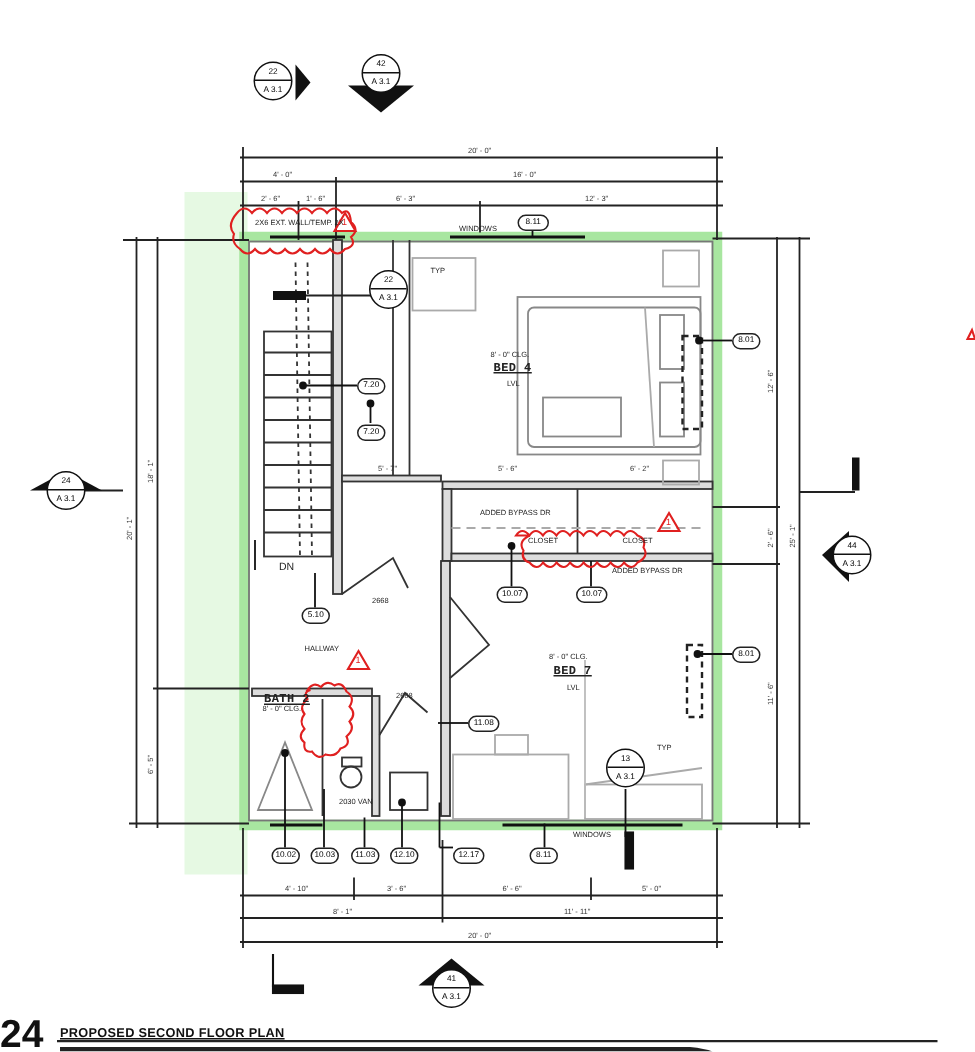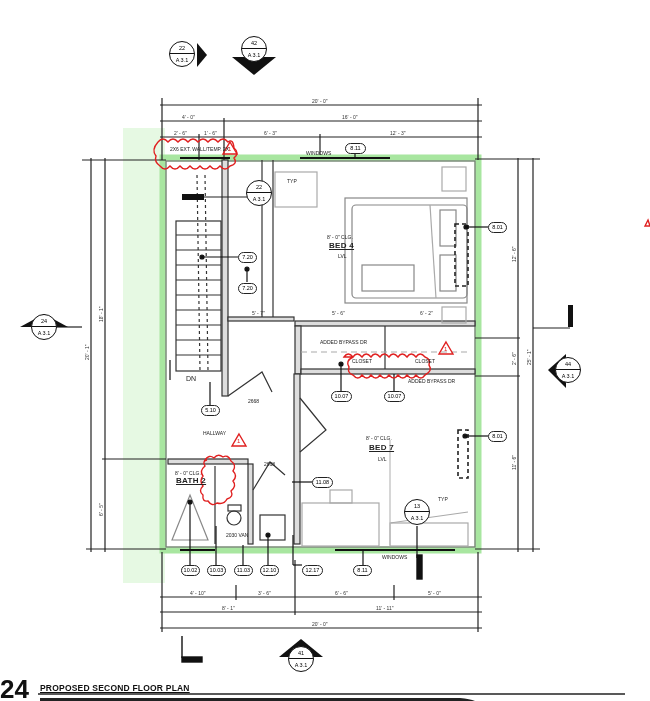--- a/index.html
+++ b/index.html
@@ -1,21 +1,21 @@
 <!DOCTYPE html>
 <html><head>
 <meta charset="utf-8">
 <style>
   html, body { margin:0; padding:0; background:#ffffff; }
   body { width:650px; height:701px; position:relative; overflow:hidden; font-family:"Liberation Sans", sans-serif; }
   svg { position:absolute; left:0; top:0; }
   .lbl { position:absolute; font-family:"Liberation Sans", sans-serif; color:#222; white-space:nowrap; }
   .tiny { font-size:5px; }
   .dim { font-size:5px; color:#333; }
-  .room { font-size:8px; font-weight:bold; text-decoration:underline; letter-spacing:0.3px; }
+  .room { font-size:8px; font-weight:bold; text-decoration:underline; letter-spacing:0.3px;font-family:Liberation Mono, monospace; }
   .tag { position:absolute; border:1.6px solid #222; border-radius:6px; font-size:5.5px; height:9px; line-height:9px; text-align:center; background:#fff; box-sizing:content-box; }
   .mark { position:absolute; width:26px; height:26px; border:1.6px solid #111; border-radius:50%; background:#fff; font-size:5.5px; text-align:center; box-sizing:border-box; }
   .mark .top { position:absolute; left:0; right:0; top:3px; }
   .mark .bot { position:absolute; left:0; right:0; bottom:3px; }
   .mark .mid { position:absolute; left:0; right:0; top:11px; border-top:1.2px solid #111; }
   .title-num { position:absolute; left:0; top:676px; font-size:26px; font-weight:bold; color:#111; line-height:26px; }
   .title-txt { position:absolute; left:40px; top:683px; font-size:8.5px; font-weight:bold; text-decoration:underline; color:#111; letter-spacing:0.2px; }
   .red { color:#e02020; }
   .vert { transform:rotate(-90deg); transform-origin:left top; }
 </style>
@@ -267,21 +267,21 @@
 
 <span class="lbl tiny" style="left:327px;top:234px;">8' - 0" CLG.</span>
 <span class="lbl room" style="left:329px;top:241px;">BED 4</span>
 <span class="lbl tiny" style="left:338px;top:253px;">LVL</span>
 
 <span class="lbl tiny" style="left:366px;top:435px;">8' - 0" CLG.</span>
 <span class="lbl room" style="left:369px;top:443px;">BED 7</span>
 <span class="lbl tiny" style="left:378px;top:456px;">LVL</span>
 
 <span class="lbl tiny" style="left:175px;top:470px;">8' - 0" CLG.</span>
-<span class="lbl room" style="left:176px;top:476px;">BATH 2</span>
+<span class="lbl room" style="left:176px;top:462px;">BATH 2</span>
 
 <span class="lbl tiny" style="left:203px;top:430px;">HALLWAY</span>
 <span class="lbl tiny" style="left:352px;top:358px;">CLOSET</span>
 <span class="lbl tiny" style="left:415px;top:358px;">CLOSET</span>
 
 <span class="lbl tiny" style="left:170px;top:146px;">2X6 EXT. WALL/TEMP. 2X</span>
 <span class="lbl tiny" style="left:306px;top:150px;">WINDOWS</span>
 <span class="lbl tiny" style="left:382px;top:554px;">WINDOWS</span>
 <span class="lbl tiny" style="left:320px;top:339px;">ADDED BYPASS DR</span>
 <span class="lbl tiny" style="left:408px;top:378px;">ADDED BYPASS DR</span>

